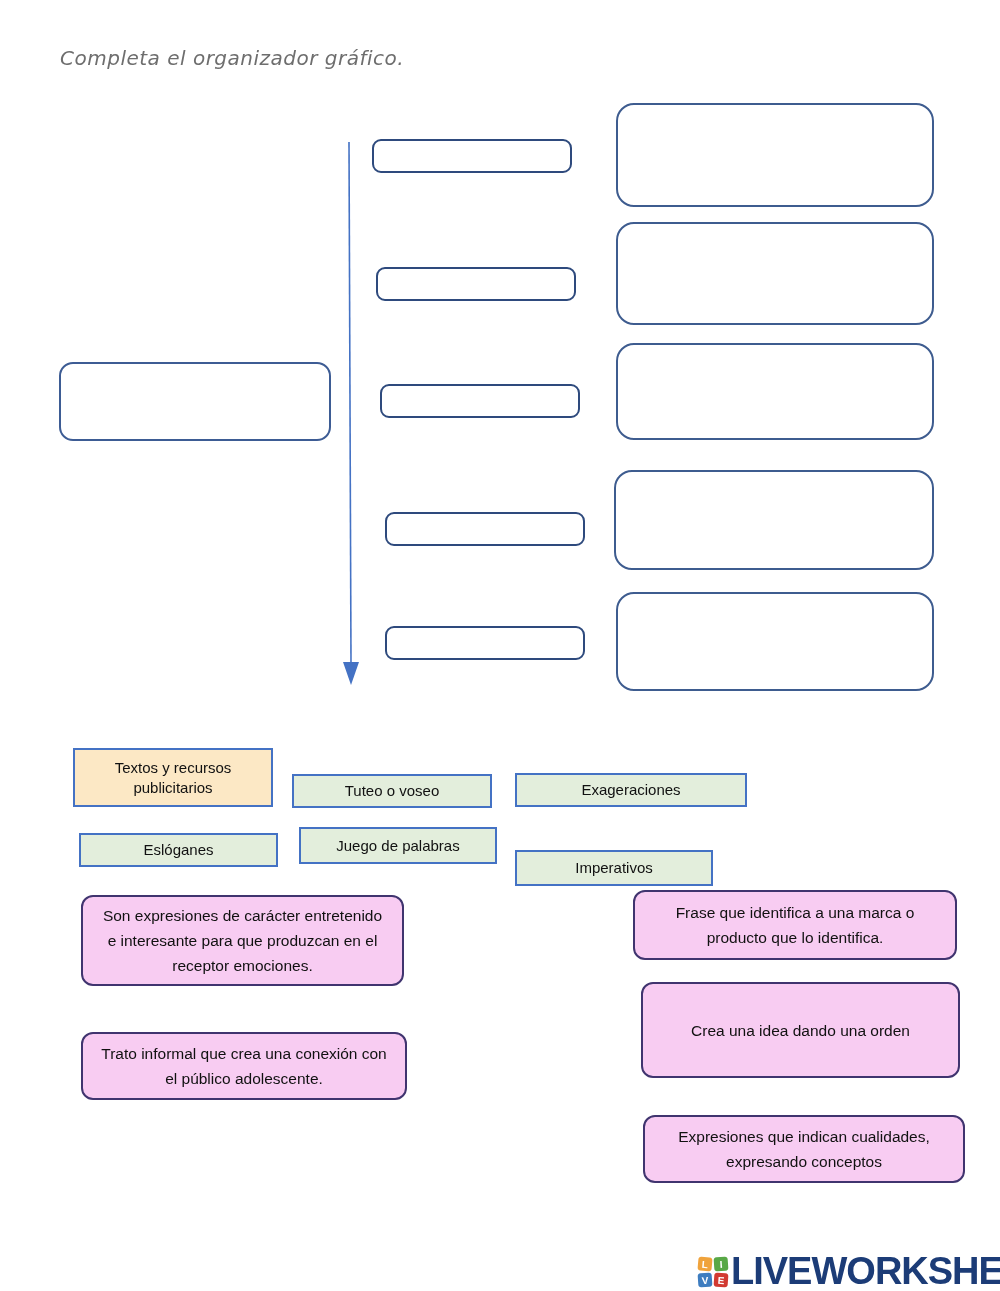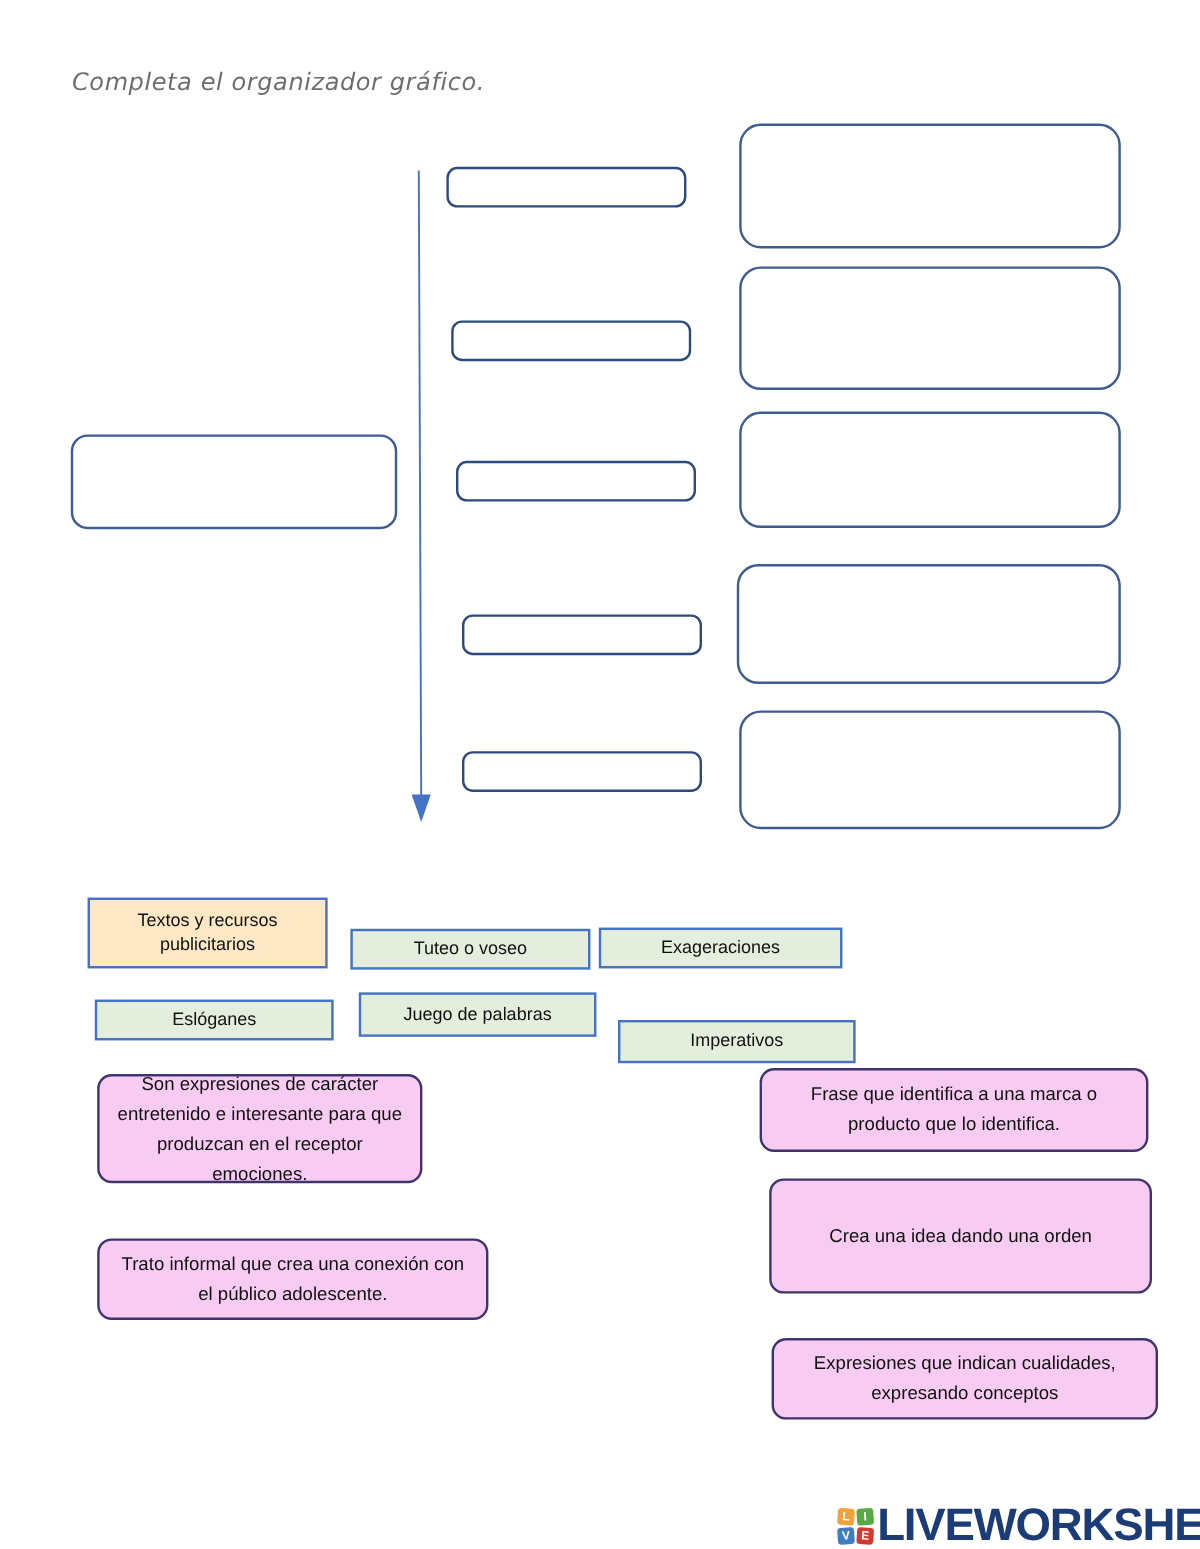--- a/index.html
+++ b/index.html
@@ -3,21 +3,21 @@
 <meta charset="utf-8">
 <style>
   html,body{margin:0;padding:0;}
   body{
     width:1000px;height:1291px;position:relative;background:#ffffff;
     font-family:"Liberation Sans", sans-serif;color:#1a1a1a;overflow:hidden;
   }
   .abs{position:absolute;box-sizing:border-box;}
   
   .worksheet-title{
-    left:60px;top:56px;font-size:20px;font-style:italic;color:#6e6e6e;
+    left:60px;top:46px;font-size:20px;font-style:italic;color:#6e6e6e;
     font-family:"DejaVu Sans", sans-serif;letter-spacing:.5px;
   }
   
   .frame{border:2px solid #3d5c94;background:#ffffff;}
   .root-box{left:59px;top:362px;width:272px;height:79px;border-radius:14px;}
   .mid-box{width:200px;height:34px;border-radius:9px;border-color:#2e4a7d;}
   .mid-1{left:372px;top:139px;}
   .mid-2{left:376px;top:267px;}
   .mid-3{left:380px;top:384px;}
   .mid-4{left:385px;top:512px;}
@@ -32,31 +32,31 @@
   .down-arrow{left:338px;top:138px;width:26px;height:548px;}
   
   .chip{
     display:flex;align-items:center;justify-content:center;text-align:center;
     border:2px solid #4472c4;border-radius:0;background:#e3eedc;
     font-size:15px;line-height:20px;color:#111;padding:2px 8px;
   }
   .chip-yellow{background:#fce8c5;}
   .chip-textos{left:73px;top:748px;width:200px;height:59px;}
   .chip-tuteo{left:292px;top:774px;width:200px;height:34px;}
-  .chip-exageraciones{left:499px;top:773px;width:203px;height:34px;}
+  .chip-exageraciones{left:515px;top:773px;width:232px;height:34px;}
   .chip-esloganes{left:79px;top:833px;width:199px;height:34px;}
   .chip-juego{left:299px;top:827px;width:198px;height:37px;}
   .chip-imperativos{left:515px;top:850px;width:198px;height:36px;}
   
   .desc{
     display:flex;align-items:center;justify-content:center;text-align:center;
     background:#f8ccf2;border:2px solid#40346f;border-radius:12px;
     font-size:15.5px;line-height:25px;color:#111;padding:4px 14px;
   }
-  .desc-1{left:81px;top:895px;width:271px;height:91px;}
+  .desc-1{left:81px;top:895px;width:323px;height:91px;}
   .desc-2{left:633px;top:890px;width:324px;height:70px;}
   .desc-3{left:641px;top:982px;width:319px;height:96px;}
   .desc-4{left:81px;top:1032px;width:326px;height:68px;}
   .desc-5{left:643px;top:1072px;width:322px;height:68px;margin-top:43px;}
   
   .brand{left:698px;top:1250px;display:flex;align-items:center;}
   .tiles{display:grid;grid-template-columns:14px 14px;grid-gap:2px;margin-right:3px;}
   .tile{
     width:14px;height:14px;border-radius:3px;color:#fff;font-weight:bold;
     font-size:10px;display:flex;align-items:center;justify-content:center;

